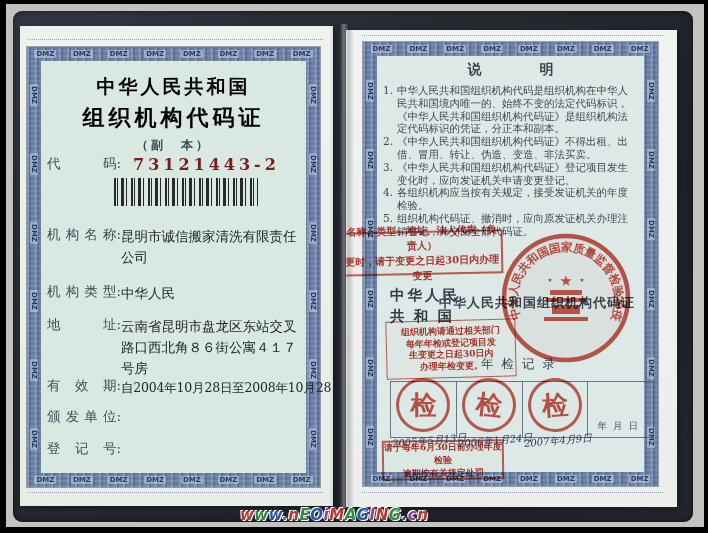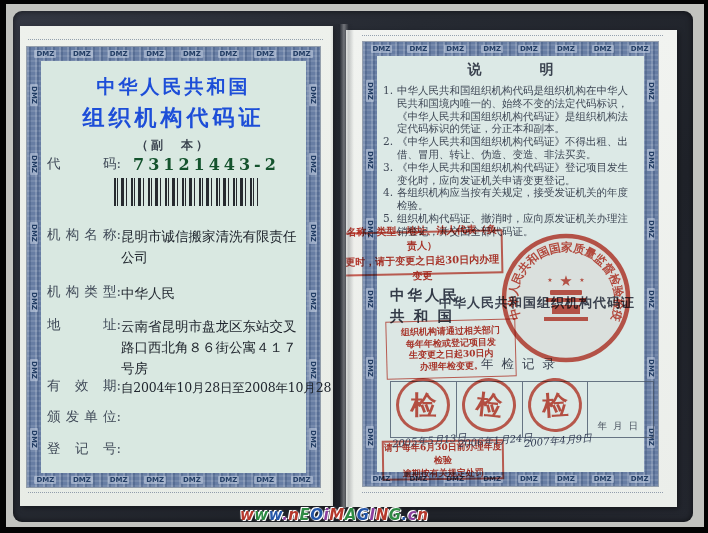--- a/index.html
+++ b/index.html
@@ -28,26 +28,26 @@
   .binner-right{background:#dce9e6;}
   .band-h{position:absolute;left:0;right:0;height:14px;display:flex;justify-content:space-around;align-items:center;overflow:hidden;}
   .band-top{top:0;} .band-bottom{bottom:0;}
   .band-v{position:absolute;top:14px;bottom:14px;width:14px;display:flex;flex-direction:column;justify-content:space-around;align-items:center;overflow:hidden;}
   .band-vl{left:0;} .band-vr{right:0;}
   .band-h span,.band-v span{font-family:"DejaVu Sans","Liberation Sans",sans-serif;font-size:7px;font-weight:bold;
       color:#223d64;background:rgba(198,210,227,.55);padding:0 2px;line-height:8px;border-radius:1px;}
   .band-v span{transform:rotate(90deg);}
   .micro{position:absolute;border-top:1px dotted rgba(72,92,122,.55);height:0;}
   
-  .t1{position:absolute;left:0;right:0;text-align:center;font-weight:bold;color:#1d4ed8;}
+  .t1{position:absolute;left:0;right:0;text-align:center;font-weight:bold;color:#000000;}
   .title1{top:13px;font-size:19px;letter-spacing:3px;}
   .title2{top:42px;font-size:22px;letter-spacing:4px;}
   .subtitle{top:76px;font-size:12px;letter-spacing:3px;font-weight:bold;color:#3b434f;}
   .coderow{position:absolute;left:6px;top:94px;display:flex;align-items:baseline;}
-  .codeval{margin-left:12px;font-size:16px;font-weight:bold;letter-spacing:4px;color:#14532d;text-align:right;}
+  .codeval{margin-left:12px;font-size:16px;font-weight:bold;letter-spacing:4px;color:#7f1d1d;text-align:right;}
   .barcode{position:absolute;left:73px;top:117px;width:144px;height:28px;opacity:.92;
       background:repeating-linear-gradient(90deg,#171a20 0 2px,transparent 2px 3px,#171a20 3px 4px,transparent 4px 7px,#171a20 7px 10px,transparent 10px 12px,#171a20 12px 13px,transparent 13px 17px);}
   .frow{position:absolute;left:6px;width:254px;display:flex;}
   .flabel{width:74px;flex:none;font-size:13.5px;color:#414b59;align-self:flex-start;}
   .fvalue{flex:1;font-size:13.5px;line-height:21px;color:#20262e;}
   .nw{white-space:nowrap;font-size:12.5px;letter-spacing:-0.2px;}
   .jlabel{display:flex;justify-content:space-between;}
   
   .smheader{position:absolute;left:0;right:0;top:5px;font-size:14px;font-weight:bold;color:#39414e;}
   .smheader .jlabel{width:86px;margin:0 auto;}

